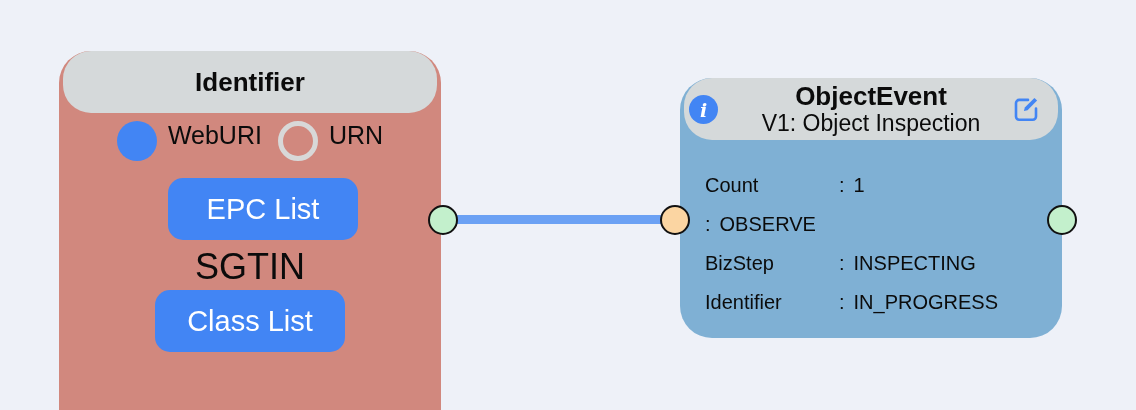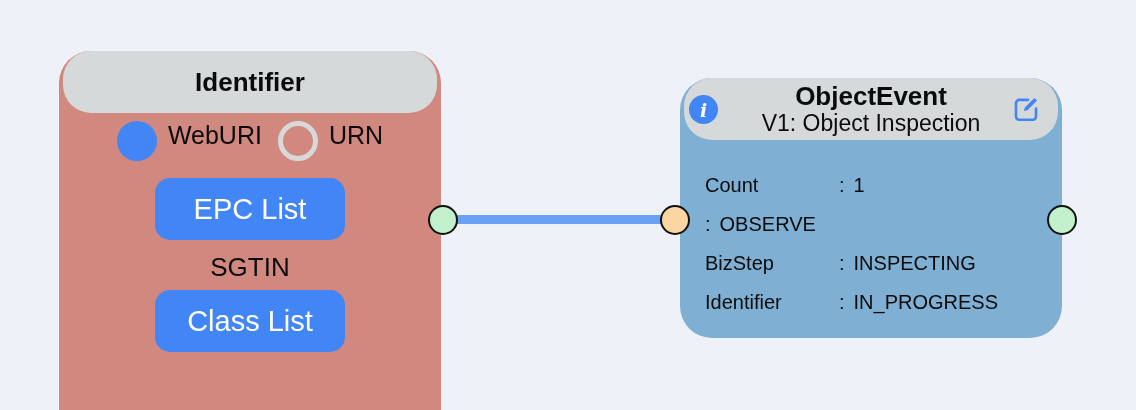--- a/index.html
+++ b/index.html
@@ -47,25 +47,25 @@
   .radio-dot.selected{background:var(--accent-blue);}
   .radio-dot.unselected{border:5px solid var(--radio-ring);background:transparent;}
   .radio-label{font-size:25px;}
 
   .id-button{
     position:absolute;left:96px;width:190px;height:62px;border-radius:15px;
     background:var(--accent-blue);color:#fff;font-size:29px;
     display:flex;align-items:center;justify-content:center;
     border:none;cursor:pointer;font-family:"Liberation Sans",sans-serif;
   }
-  .epc-button{top:127px;}
+  .epc-button{top:127px;margin-left:13px;}
   .class-button{top:239px;}
   .scheme-label{
     position:absolute;left:0;right:0;top:201px;height:30px;
-    text-align:center;font-size:26px;line-height:30px;
+    text-align:center;font-size:36px;line-height:30px;
   }
 
   
   .info-icon{
     position:absolute;left:5px;top:17px;width:29px;height:29px;border-radius:50%;
     background:var(--accent-blue);color:#fff;
     display:flex;align-items:center;justify-content:center;
     font-family:"DejaVu Serif",serif;font-style:italic;font-weight:bold;font-size:19px;
     cursor:pointer;
   }

